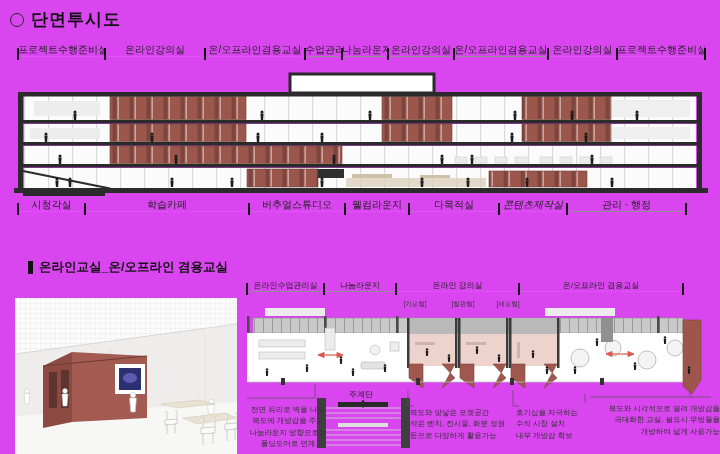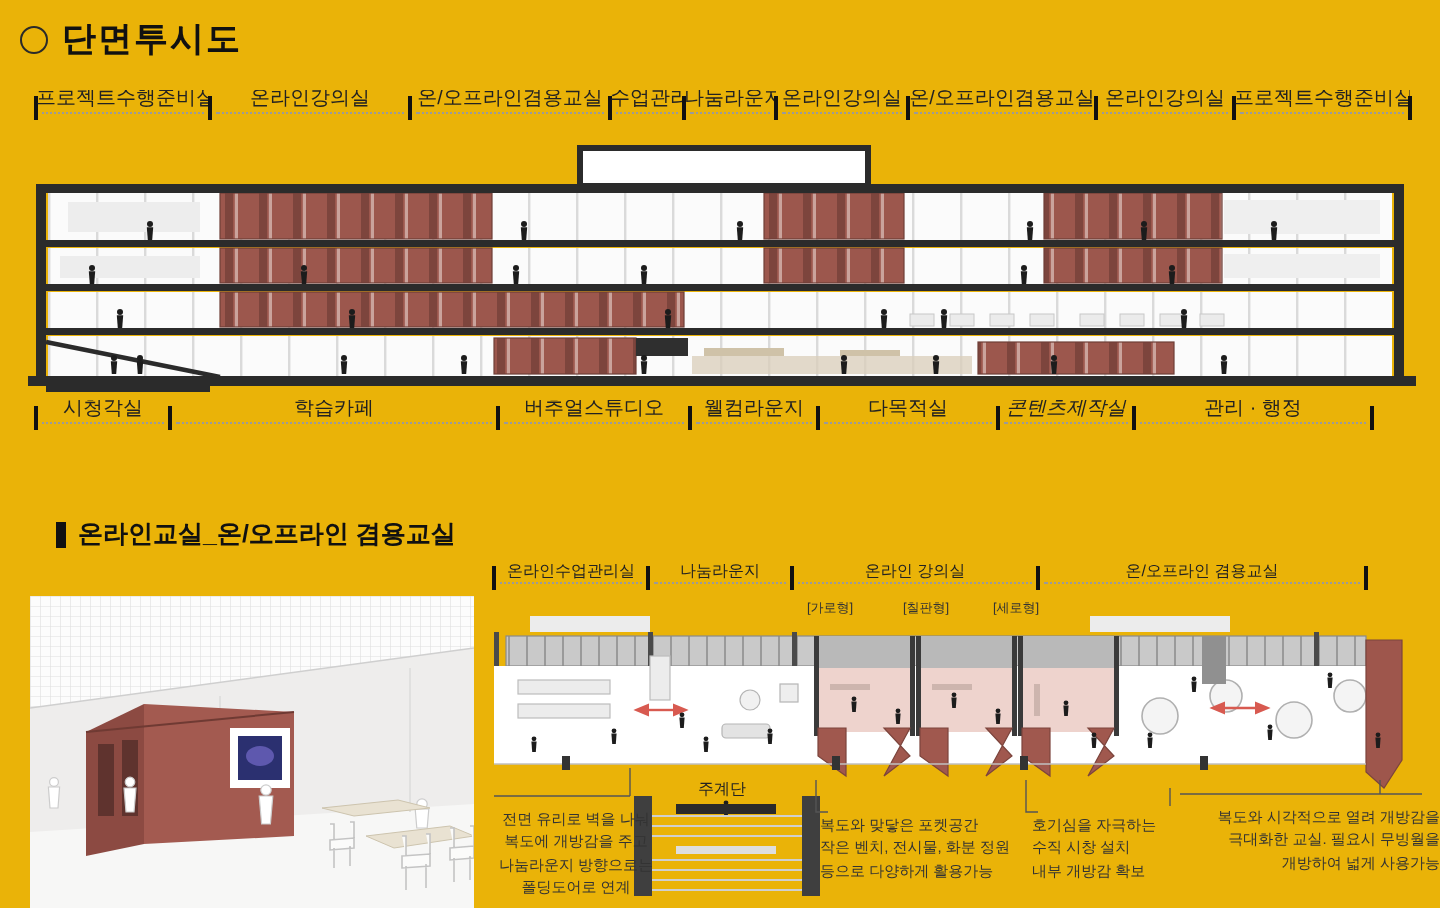--- a/index.html
+++ b/index.html
@@ -1,16 +1,16 @@
 <!DOCTYPE html>
 <html><head>
 <meta charset="utf-8">
 <style>
   html,body{margin:0;padding:0;background:#fff;}
-  .page{position:relative;width:720px;height:454px;background:#eab308;overflow:hidden;
+  .page{position:relative;width:720px;height:454px;background:#d946ef;overflow:hidden;
         font-family:"Liberation Sans","DejaVu Sans",sans-serif;color:#1c1c1c;}
   
   .s1-title{position:absolute;left:10px;top:8px;display:flex;align-items:center;gap:7px;}
   .s1-title .circle{width:12px;height:12px;border:1.8px solid #2a2a2a;border-radius:50%;}
   .s1-title .txt{font-size:17px;font-weight:bold;letter-spacing:1px;color:#111;}
   .s2-title{position:absolute;left:28px;top:259px;display:flex;align-items:center;gap:6px;}
   .s2-title .bar{width:5px;height:13px;background:#111;}
   .s2-title .txt{font-size:12.5px;font-weight:bold;color:#111;}
   
   .lblrow{position:absolute;display:flex;height:17px;}

